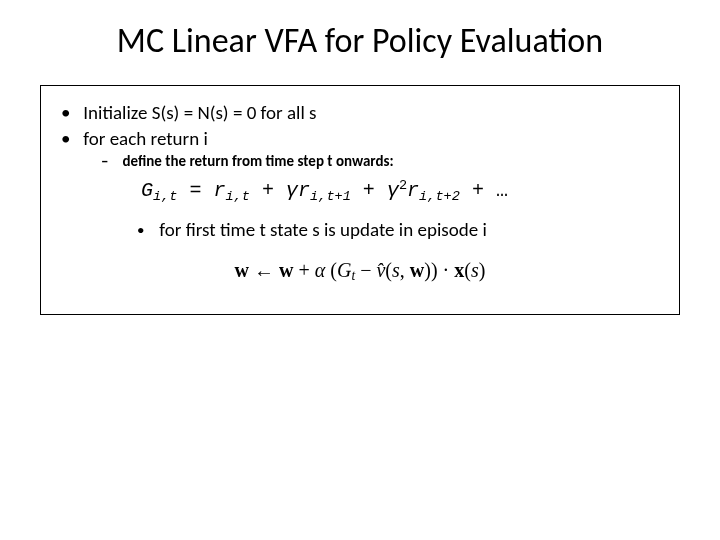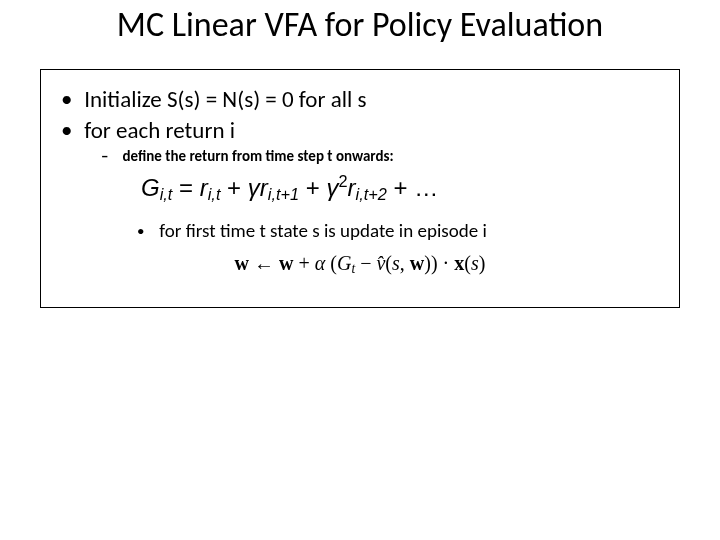--- a/index.html
+++ b/index.html
@@ -7,37 +7,37 @@
     width: 720px;
     height: 540px;
     background: #fff;
     font-family: Calibri, "Segoe UI", Arial, sans-serif;
     color: #000;
     overflow: hidden;
   }
   .slide {
     width: 100%;
     height: 100%;
-    padding: 4px 40px 40px 40px;
+    padding: 20px 40px 40px 40px;
   }
   .title {
     font-size: 34px;
     font-weight: 400;
     text-align: center;
     margin-bottom: 24px;
     letter-spacing: 0px;
   }
   .box {
     border: 1px solid #000;
     padding: 14px 10px 30px 10px;
     width: 640px;
     margin: 0 auto;
   }
   .lvl1 {
-    font-size: 23px;
+    font-size: 19px;
     margin-left: 14px;
     line-height: 1.35;
   }
   .lvl1::before {
     content: "•";
     display: inline-block;
     width: 18px;
     margin-left: -4px;
   }
   .lvl2 {
@@ -67,28 +67,28 @@
     font-size: 19px;
     margin-left: 122px;
     line-height: 1.35;
   }
   .lvl4::before {
     content: "–";
     display: inline-block;
     width: 18px;
   }
   .formula {
-    font-family: Liberation Sans, sans-serif;
-    font-size: 24px;
+    font-family: Liberation Mono, monospace;
+    font-size: 20px;
     margin: 6px 0 14px 90px;
   }
   .formula2 {
     font-family: "Cambria Math", "Times New Roman", serif;
     font-size: 20px;
-    margin: 8px 0 0 0;
+    margin: 16px 0 0 0;
     text-align: center;
   }
   .formula .sym, .formula2 .sym { font-style: italic; }
   .formula .sub, .formula2 .sub {
     font-size: 0.68em;
     vertical-align: -0.25em;
     font-style: italic;
   }
   .formula .sup, .formula2 .sup {
     font-size: 0.68em;

